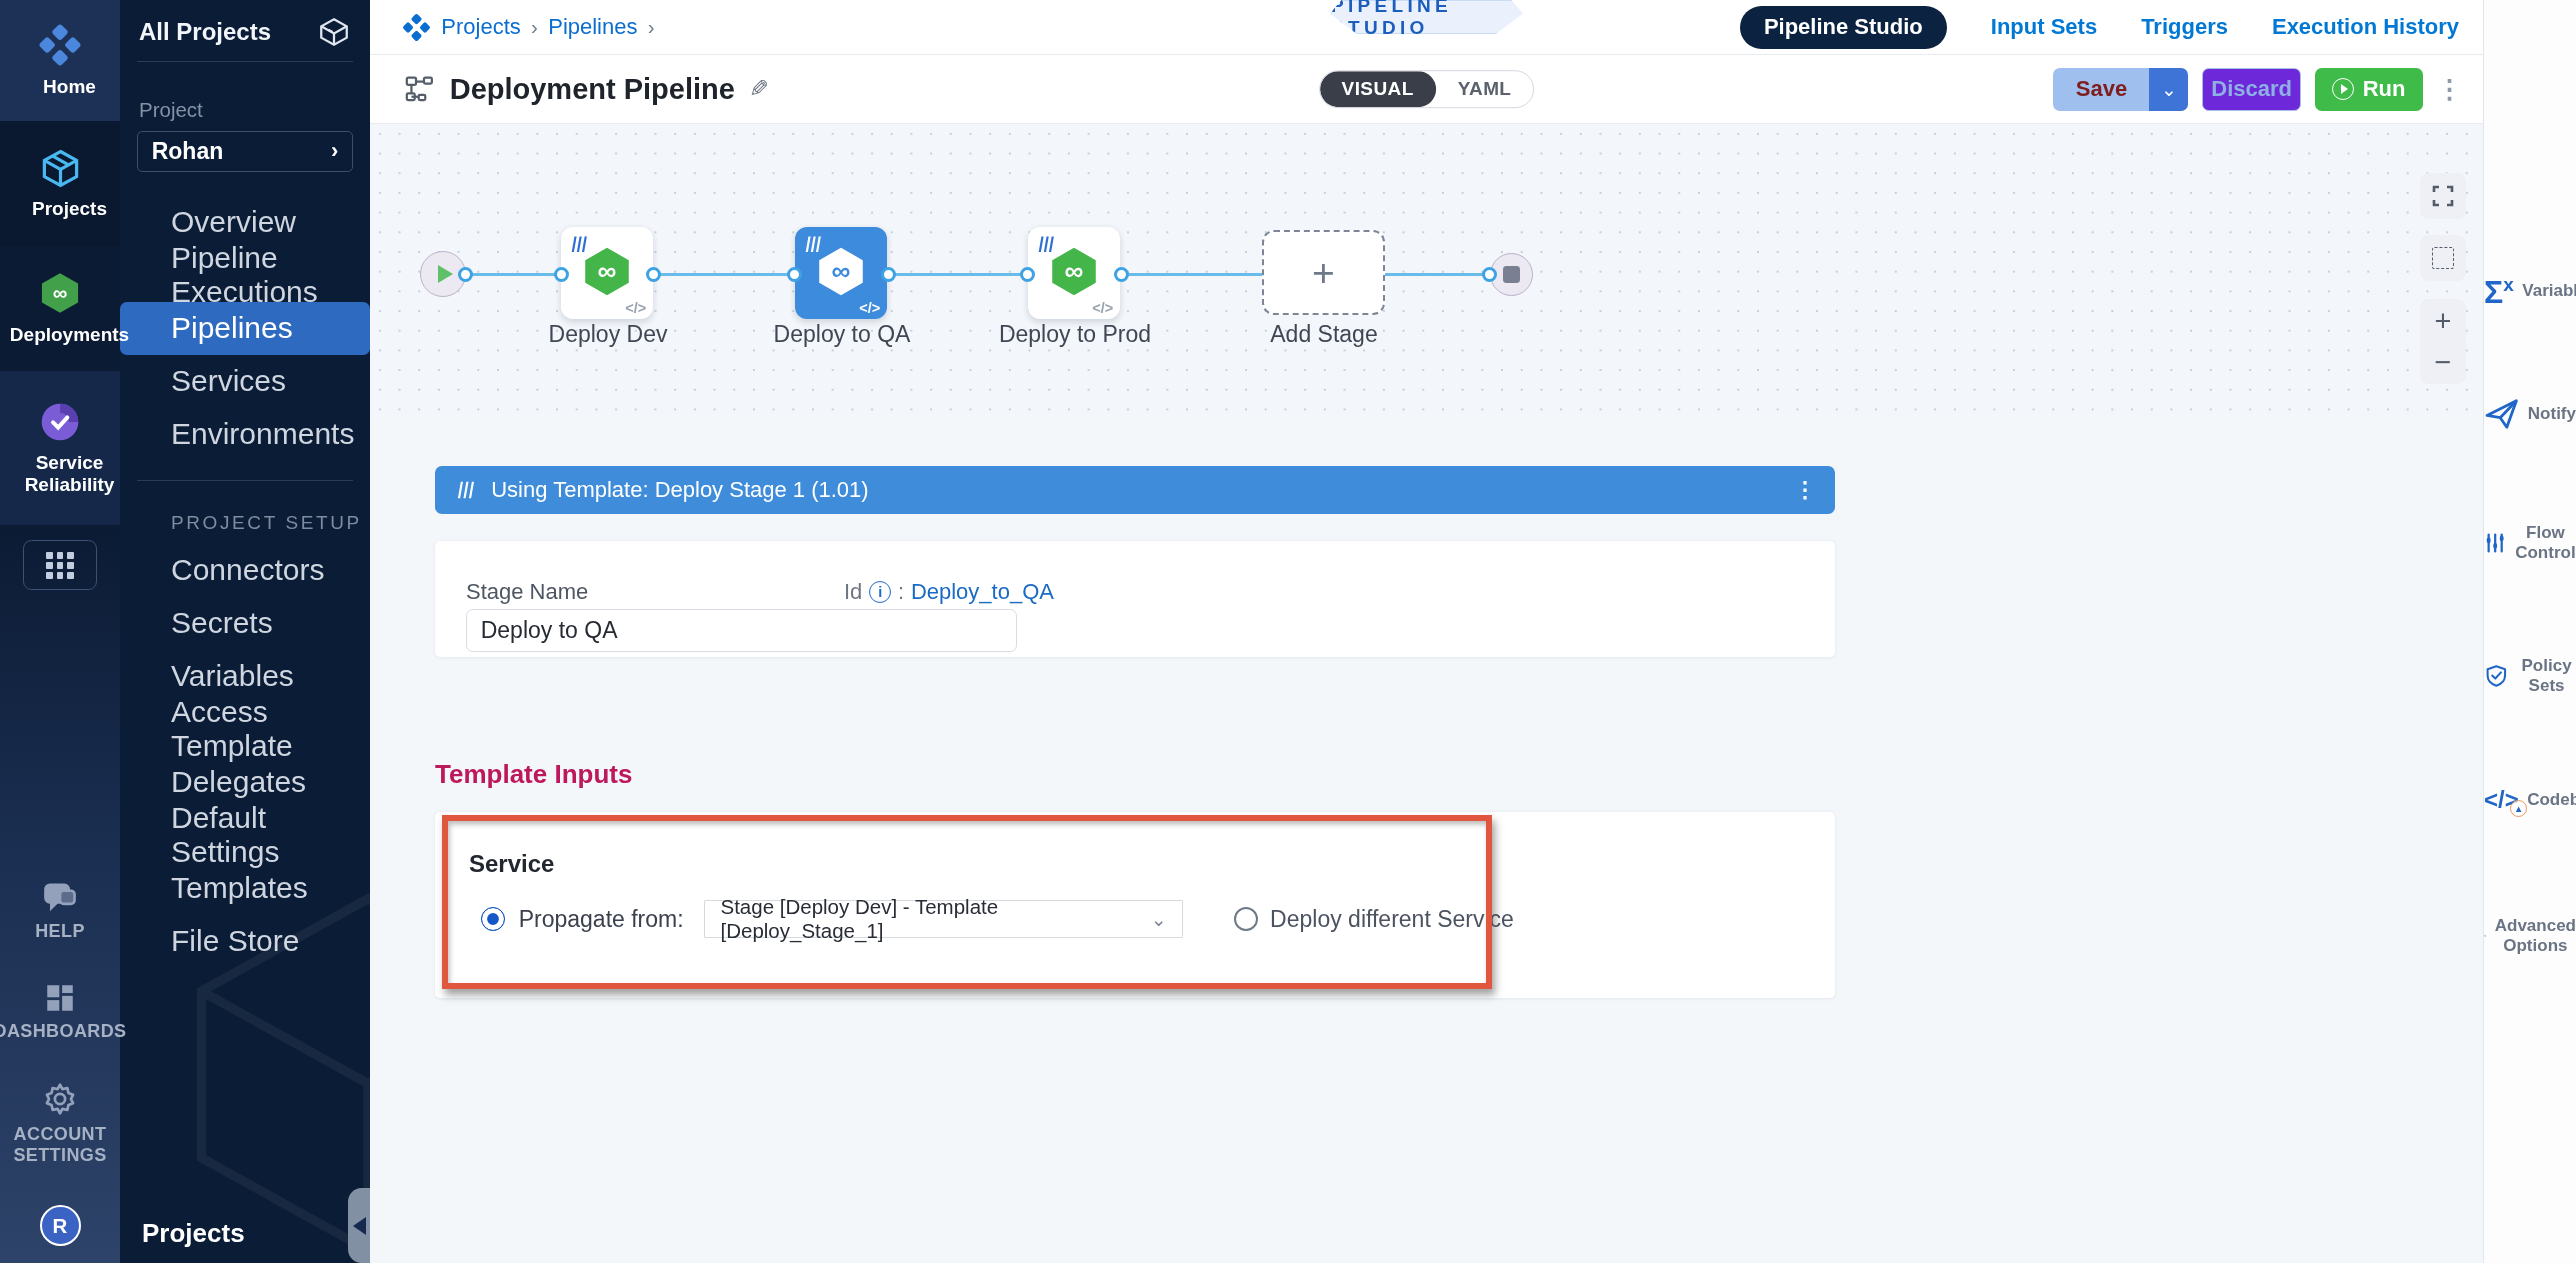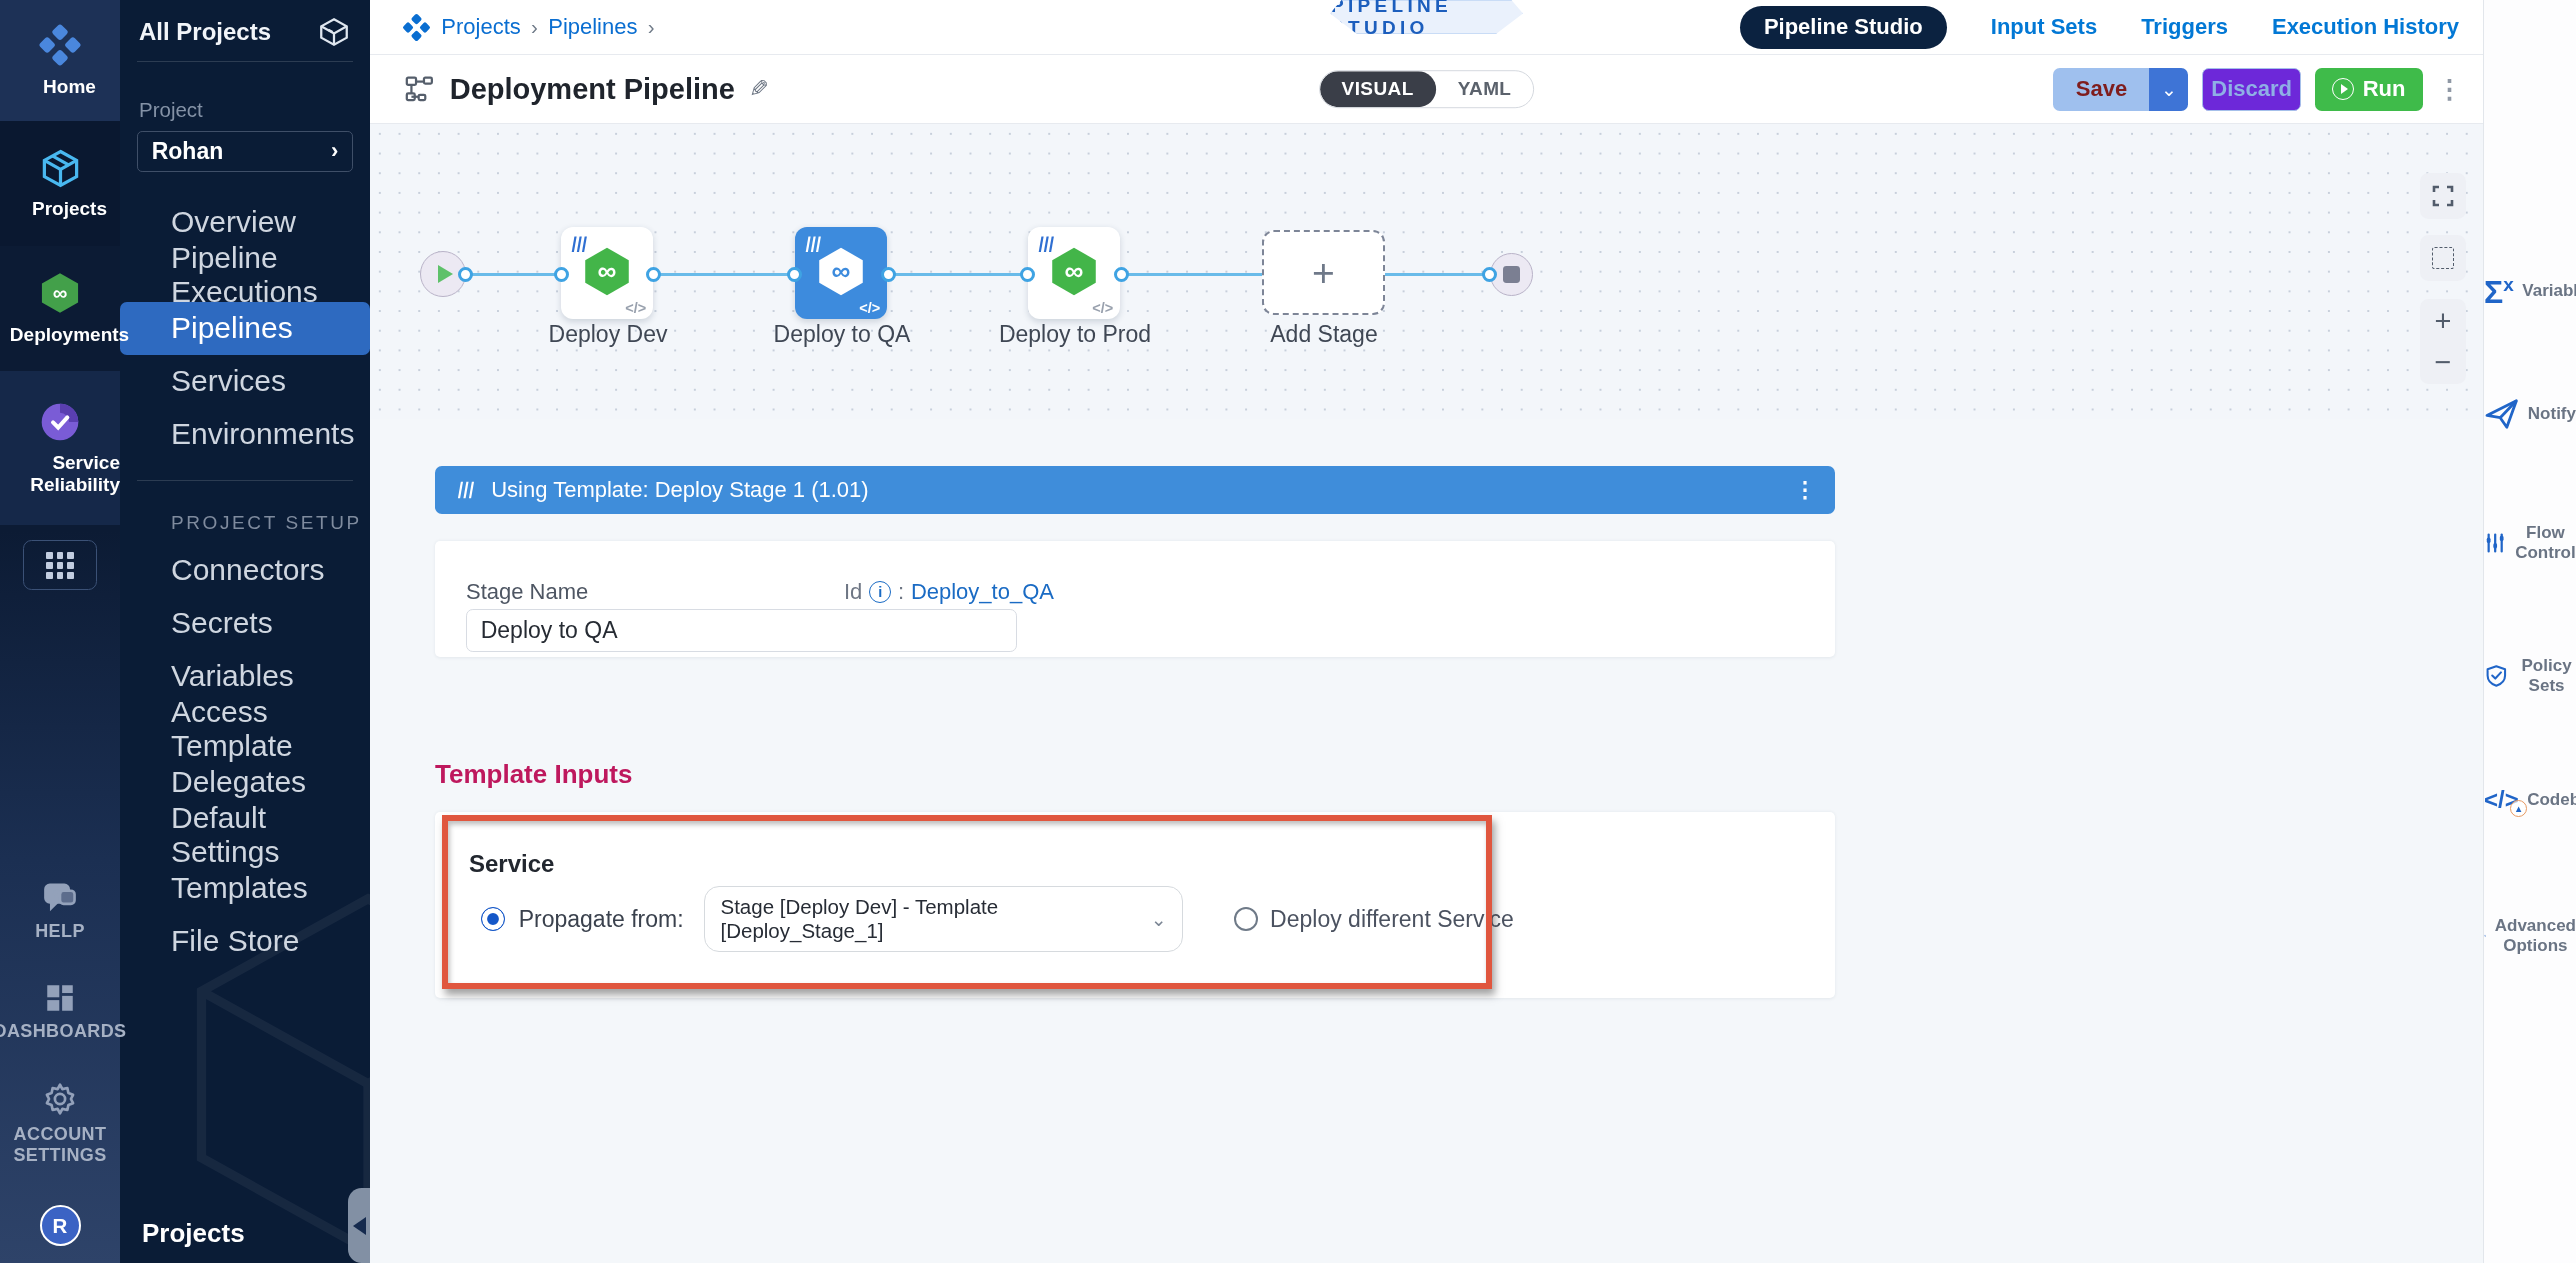--- a/index.html
+++ b/index.html
@@ -4,21 +4,21 @@
 <style>
   * { margin:0; padding:0; box-sizing:border-box; }
   html,body { width:2576px; height:1263px; overflow:hidden; }
   body { font-family:"Liberation Sans", sans-serif; background:#fff; position:relative; color:#22272f; }
 
   
   .global-rail { position:absolute; left:0; top:0; width:120px; height:1263px;
     background:linear-gradient(180deg,#0a1830 0%,#0c1b34 42%,#1b2f52 68%,#2e4369 100%); z-index:30; }
   .rail-tile { width:120px; display:flex; flex-direction:column; align-items:center; justify-content:center;
     gap:8.5px; cursor:pointer; }
-  .rail-tile .lbl { color:#fff; font-size:19px; font-weight:bold; text-align:right; line-height:1.15;margin-left:19px; }
+  .rail-tile .lbl { color:#fff; font-size:19px; font-weight:bold; text-align:center; line-height:1.15;margin-left:19px; }
   .tile-home { height:121px; background:#1d3156; }
   .tile-projects { height:125px; background:#0a1830; }
   .tile-deployments { height:125px; background:#0c1b34; }
   .tile-service { height:154px; background:#152849; }
   .rail-grid-btn { margin:15.4px auto 0; width:74px; height:50px; border:1.7px solid #3b5176; border-radius:8.5px;
     display:flex; align-items:center; justify-content:center; cursor:pointer; }
   .grid9 { display:grid; grid-template-columns:repeat(3,6.8px); grid-template-rows:repeat(3,6.8px); gap:3.4px; }
   .grid9 span { background:#c2cde0; border-radius:0.9px; }
   .rail-bottom { position:absolute; left:0; bottom:17px; width:120px; display:flex; flex-direction:column; align-items:center; }
   .rail-small { display:flex; flex-direction:column; align-items:center; gap:6.8px; margin-bottom:38px; cursor:pointer; }
@@ -138,21 +138,21 @@
   .txt-input { position:absolute; left:31px; top:68px; width:551px; height:43px; border:0.9px solid #d8dce3; border-radius:6.8px;
     font-size:23px; color:#262b33; padding:0 13.7px; font-family:"Liberation Sans",sans-serif; }
   .section-heading { position:absolute; left:65px; top:340px; font-size:26px; font-weight:bold; color:#be185d; }
   .service-card { top:393px; height:186px; }
   .svc-heading { position:absolute; left:34px; top:38px; font-size:24px; font-weight:bold; color:#22272f; }
   .svc-row { position:absolute; left:46px; top:82px; height:50px; display:flex; align-items:center; }
   .radio-on { width:24px; height:24px; border-radius:50%; background:#1457c8; box-shadow:inset 0 0 0 5.1px #fff;
     border:1.7px solid #1457c8; cursor:pointer; flex:none; }
   .radio-off { width:24px; height:24px; border-radius:50%; background:#fff; border:2.6px solid #6f7a88; cursor:pointer; flex:none; }
   .svc-lbl { font-size:23px; color:#3a414d; margin:0 20.5px 0 13.7px; }
-  .dropdown { width:479px; height:66px; border:0.9px solid #d6dade; border-radius:15px; background:#fff; display:flex;
+  .dropdown { width:479px; height:38px; border:0.9px solid #d6dade; border-radius:1px; background:#fff; display:flex;
     align-items:center; justify-content:flex-end; padding:0 15.4px; cursor:pointer; }
   .dropdown .dv { font-size:20.5px; color:#272c35; }
   .dropdown .ch { color:#7b8594; font-size:19px; }
   .svc-lbl2 { font-size:23px; color:#4b5260; margin-left:12px; }
   .hl-rect { position:absolute; left:72px; top:396px; width:1050px; height:174px; border:6px solid #e0563e;
     box-shadow:3.4px 6px 7.7px rgba(70,70,70,.5), inset 1.7px 3.4px 5.1px rgba(70,70,70,.35); z-index:5; pointer-events:none; }
 </style>
 </head>
 <body>
 

